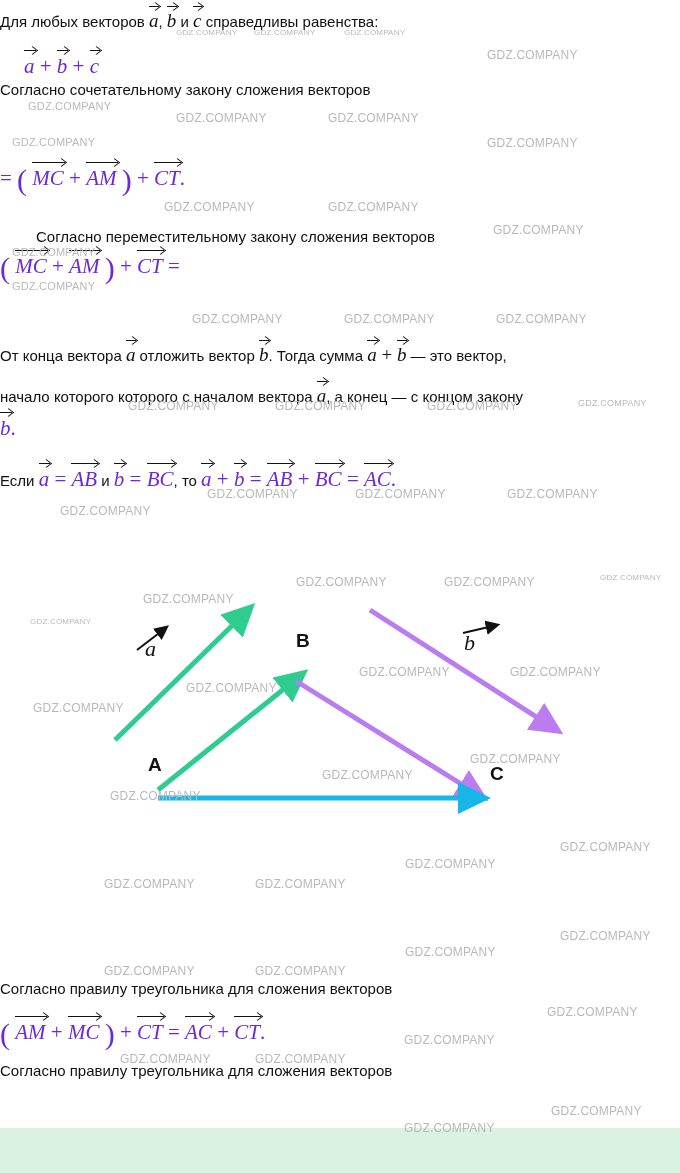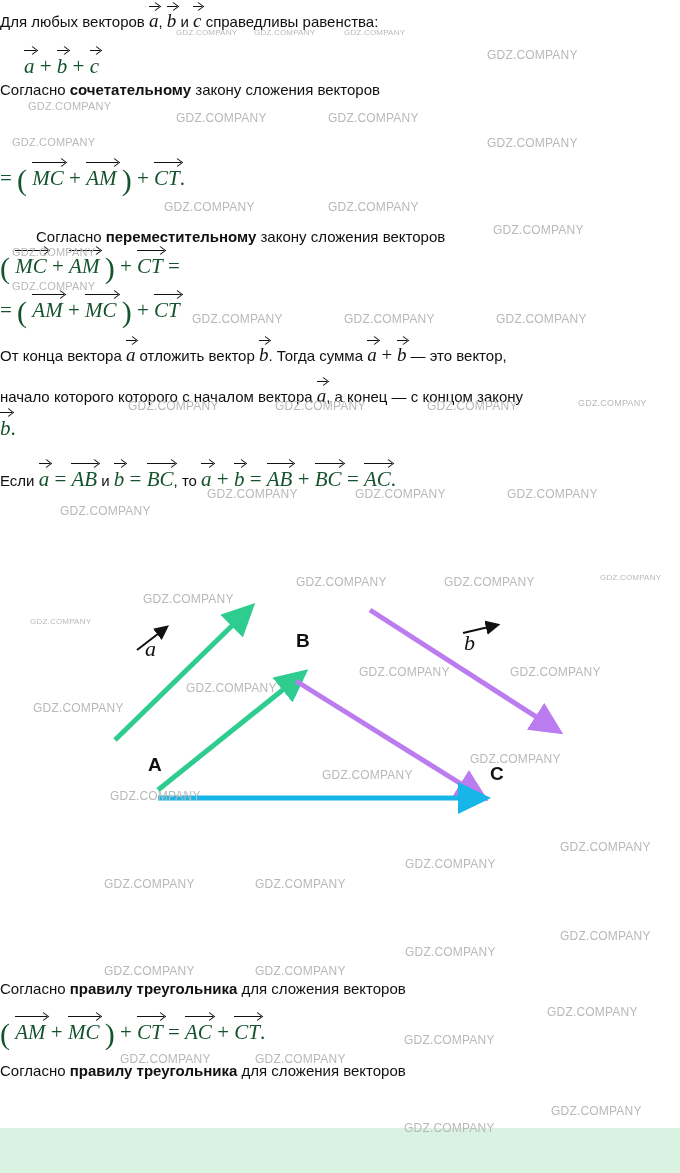--- a/index.html
+++ b/index.html
@@ -26,33 +26,33 @@
     position: absolute;
     white-space: nowrap;
     line-height: 1.15;
   }
   .txt {
     font-family: "Liberation Sans", sans-serif;
     font-size: 15px;
     color: #111111;
   }
   .bold {
-    font-weight: bold;
+    font-weight: normal;
   }
   .math {
     font-family: "Liberation Serif", serif;
     font-style: italic;
     font-size: 19px;
     color: #111111;
   }
   .mathbig {
     font-family: "Liberation Serif", serif;
     font-style: italic;
     font-size: 21px;
-    color: #14532d;
+    color: #6d28d9;
   }
   
   .vec {
     position: relative;
     display: inline-block;
     padding-top: 2px;
   }
   .vec::after {
     content: "";
     position: absolute;
@@ -166,30 +166,20 @@
     <span class="paren">(</span>
     <span class="vec">MC</span>
     <span class="op">+</span>
     <span class="vec">AM</span>
     <span class="paren">)</span>
     <span class="op">+</span>
     <span class="vec">CT</span>
     <span class="op">=</span>
   </div>
 
-  <div class="line mathbig" style="left:0px; top:296px;">
-    <span class="op">=</span>
-    <span class="paren">(</span>
-    <span class="vec">AM</span>
-    <span class="op">+</span>
-    <span class="vec">MC</span>
-    <span class="paren">)</span>
-    <span class="op">+</span>
-    <span class="vec">CT</span>
-  </div>
 
   <div class="line txt" style="left:0px; top:342px;">
     <span>От конца вектора </span><span class="math"><span class="vec">a</span></span><span> отложить вектор </span><span class="math"><span class="vec">b</span></span><span>. Тогда сумма </span><span class="math"><span class="vec">a</span></span><span class="math op">&nbsp;</span><span class="math op">+</span><span class="math op">&nbsp;</span><span class="math"><span class="vec">b</span></span><span> — это вектор,</span>
   </div>
 
   <div class="line txt" style="left:0px; top:383px;">
     <span>начало которого которого с началом вектора </span><span class="math"><span class="vec">a</span></span><span>, а конец — с концом закону</span>
   </div>
 
   <div class="line mathbig" style="left:0px; top:414px;">

